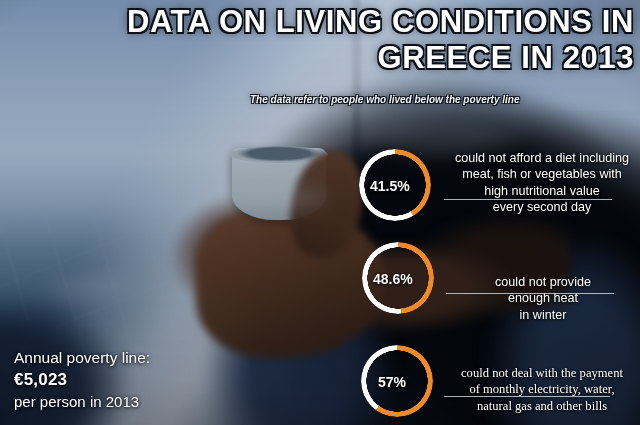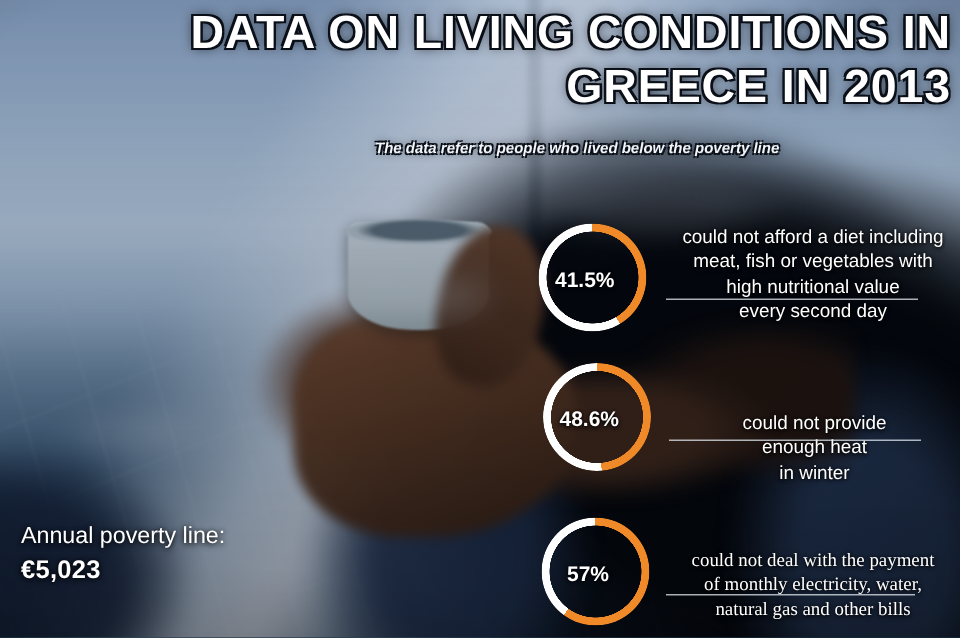--- a/index.html
+++ b/index.html
@@ -247,16 +247,17 @@
       <div class="pct" id="pct2" style="left:378px;top:374px;">57%</div>
       <div class="desc" style="left:444px;top:365px;width:196px;font-family:Liberation Serif, serif;">could not deal with the payment
  of monthly electricity, water,
 natural gas and other bills</div>
       <div class="rule" style="left:444px;top:396px;width:166px;"></div>
     </div>
 
     <div class="poverty">
       <div class="lead">Annual poverty line:</div>
       <div class="amount">€5,023</div>
+      <div class="per">per person in 2013</div>
     </div>
 
   </div>
 </div>
 
 </body></html>

